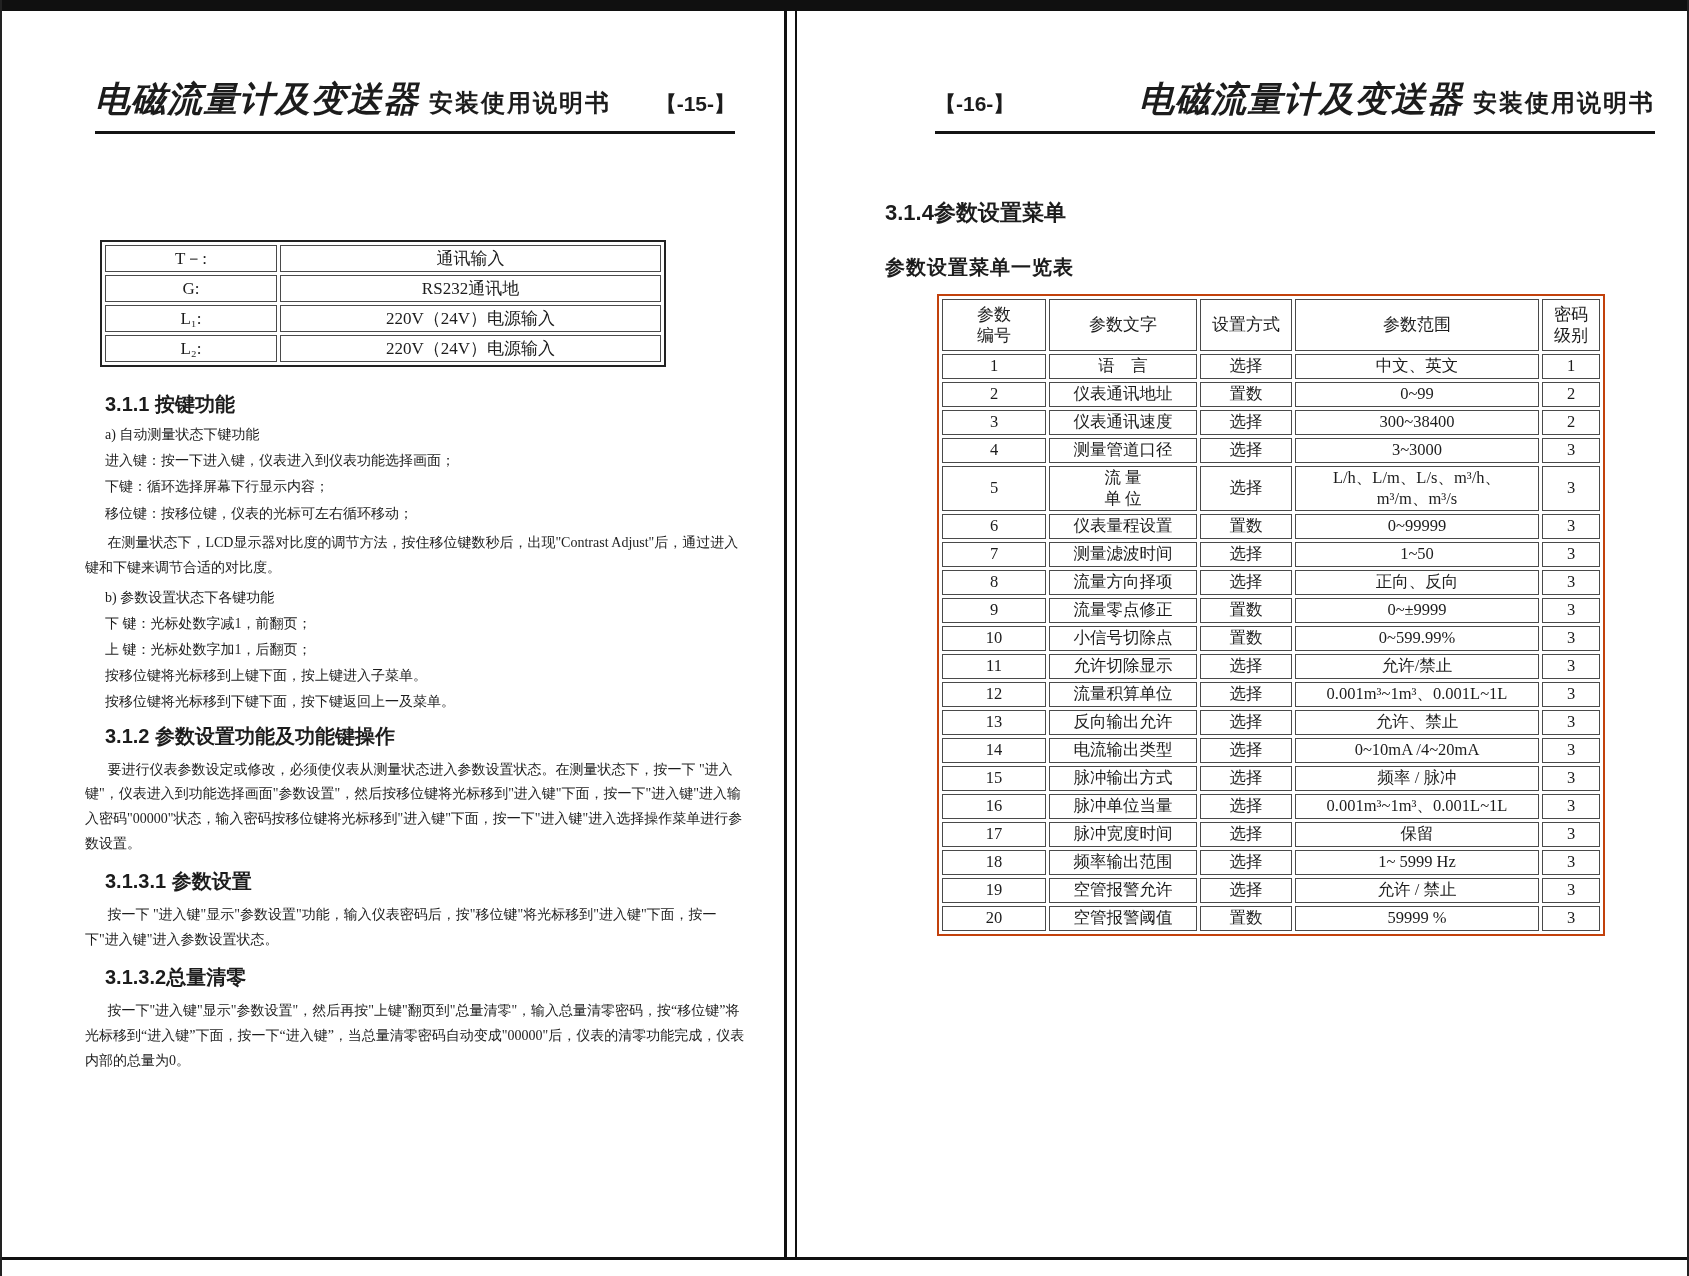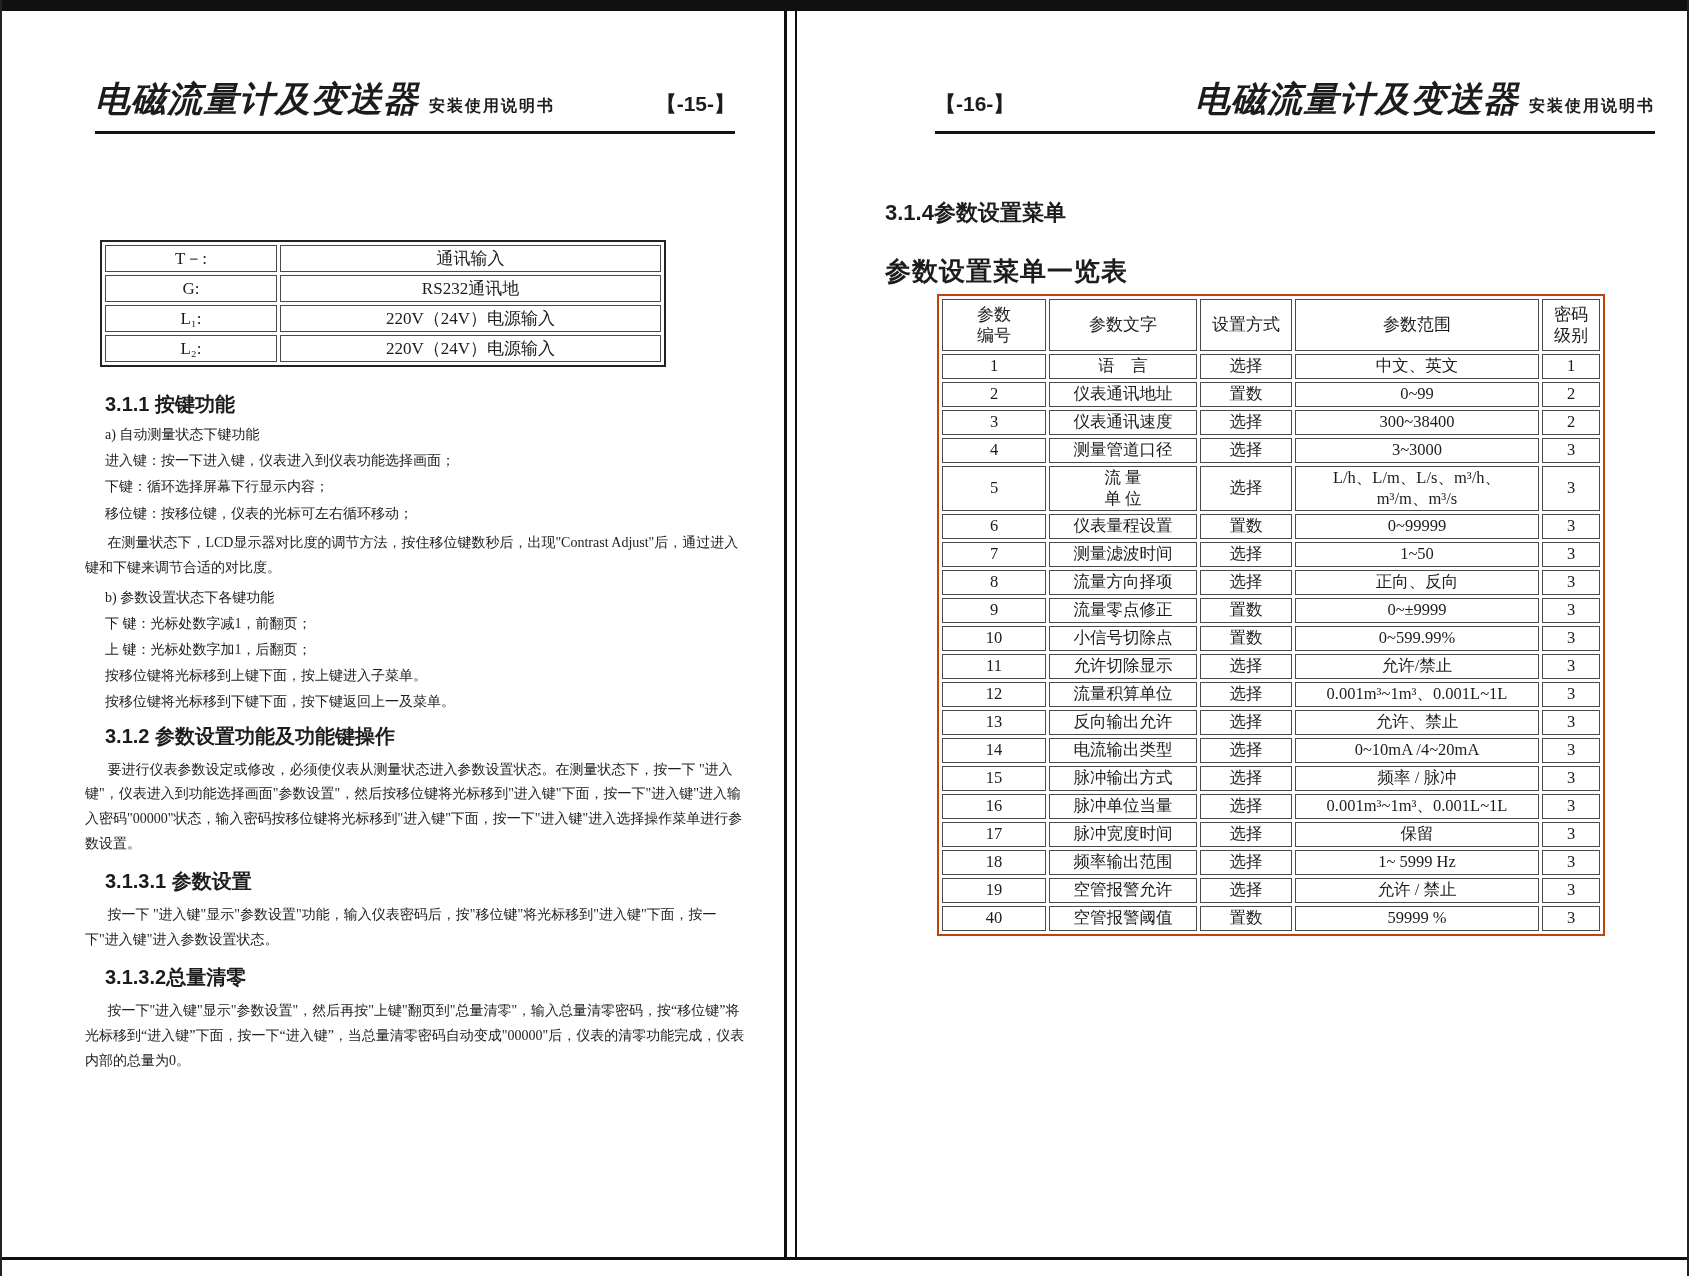--- a/index.html
+++ b/index.html
@@ -15,21 +15,21 @@
 
   .page{position:absolute;top:0;height:1276px;}
   .page-left{left:0;width:784px;}
   .page-right{left:797px;width:825px;}
 
   .page-header{position:absolute;display:flex;align-items:baseline;
                border-bottom:3px solid #141414;padding-bottom:8px;}
   .hdr-left{top:76px;left:95px;width:640px;}
   .hdr-right{top:76px;left:138px;width:720px;}
   .doc-title{font-size:35px;font-weight:bold;font-style:italic;letter-spacing:1px;white-space:nowrap;}
-  .doc-subtitle{font-size:16px;font-weight:bold;letter-spacing:2px;margin-left:10px;
+  .doc-subtitle{font-size:24px;font-weight:bold;letter-spacing:2px;margin-left:10px;
                 font-family:Liberation Serif, serif;white-space:nowrap;}
   .page-no{font-size:21px;font-weight:bold;font-family:Liberation Sans, sans-serif;white-space:nowrap;text-align:right;}
   .hdr-left .page-no{margin-left:auto;}
   .hdr-right .title-group{margin-left:auto;display:flex;align-items:baseline;}
 
   
   .t-table{position:absolute;top:240px;left:100px;border-collapse:separate;border-spacing:3px;
            border:2px solid #222;width:566px;}
   .t-table td{border:1px solid #4a4a4a;text-align:center;font-size:17px;height:21px;padding:1px 4px;}
 
@@ -39,21 +39,21 @@
   .s-h{font-family:"Liberation Sans","DejaVu Sans",sans-serif;font-weight:bold;font-size:20px;
        line-height:1.2;margin:12px 0 10px 20px;}
   .content .s-h:first-child{margin-top:0;}
   .s-item{margin:0 0 8px 20px;line-height:1.3;}
   .s-para{margin:0 0 8px 0;text-indent:1.6em;line-height:1.78;}
 
   
   .sec-heading{position:absolute;top:198px;left:88px;font-family:"Liberation Sans","DejaVu Sans",sans-serif;
                font-weight:bold;font-size:22px;}
   .tbl-title{position:absolute;top:254px;left:88px;font-family:"Liberation Sans","DejaVu Sans",sans-serif;
-             font-weight:bold;font-size:26px;letter-spacing:1px;}
+             font-weight:bold;font-size:20px;letter-spacing:1px;}
 
   
   .m-table{position:absolute;top:294px;left:140px;border-collapse:separate;border-spacing:3px;
            border:2px solid #c2410c;table-layout:fixed;}
   .m-table th,.m-table td{border:1px solid #4a4a4a;text-align:center;white-space:pre-line;
            font-size:16.5px;line-height:1.25;padding:1px 3px;overflow:hidden;}
   .m-table th{font-weight:normal;font-size:17px;height:48px;vertical-align:middle;}
   .m-table td{height:21px;}
 </style>
 </head>
@@ -287,21 +287,21 @@
           <td>3</td>
         </tr>
           <tr>
           <td>19</td>
           <td>空管报警允许</td>
           <td>选择</td>
           <td>允许 / 禁止</td>
           <td>3</td>
         </tr>
           <tr>
-          <td>40</td>
+          <td>20</td>
           <td>空管报警阈值</td>
           <td>置数</td>
           <td>59999 %</td>
           <td>3</td>
         </tr>
         </tbody>
     </table>
   </div>
 </div>
 

